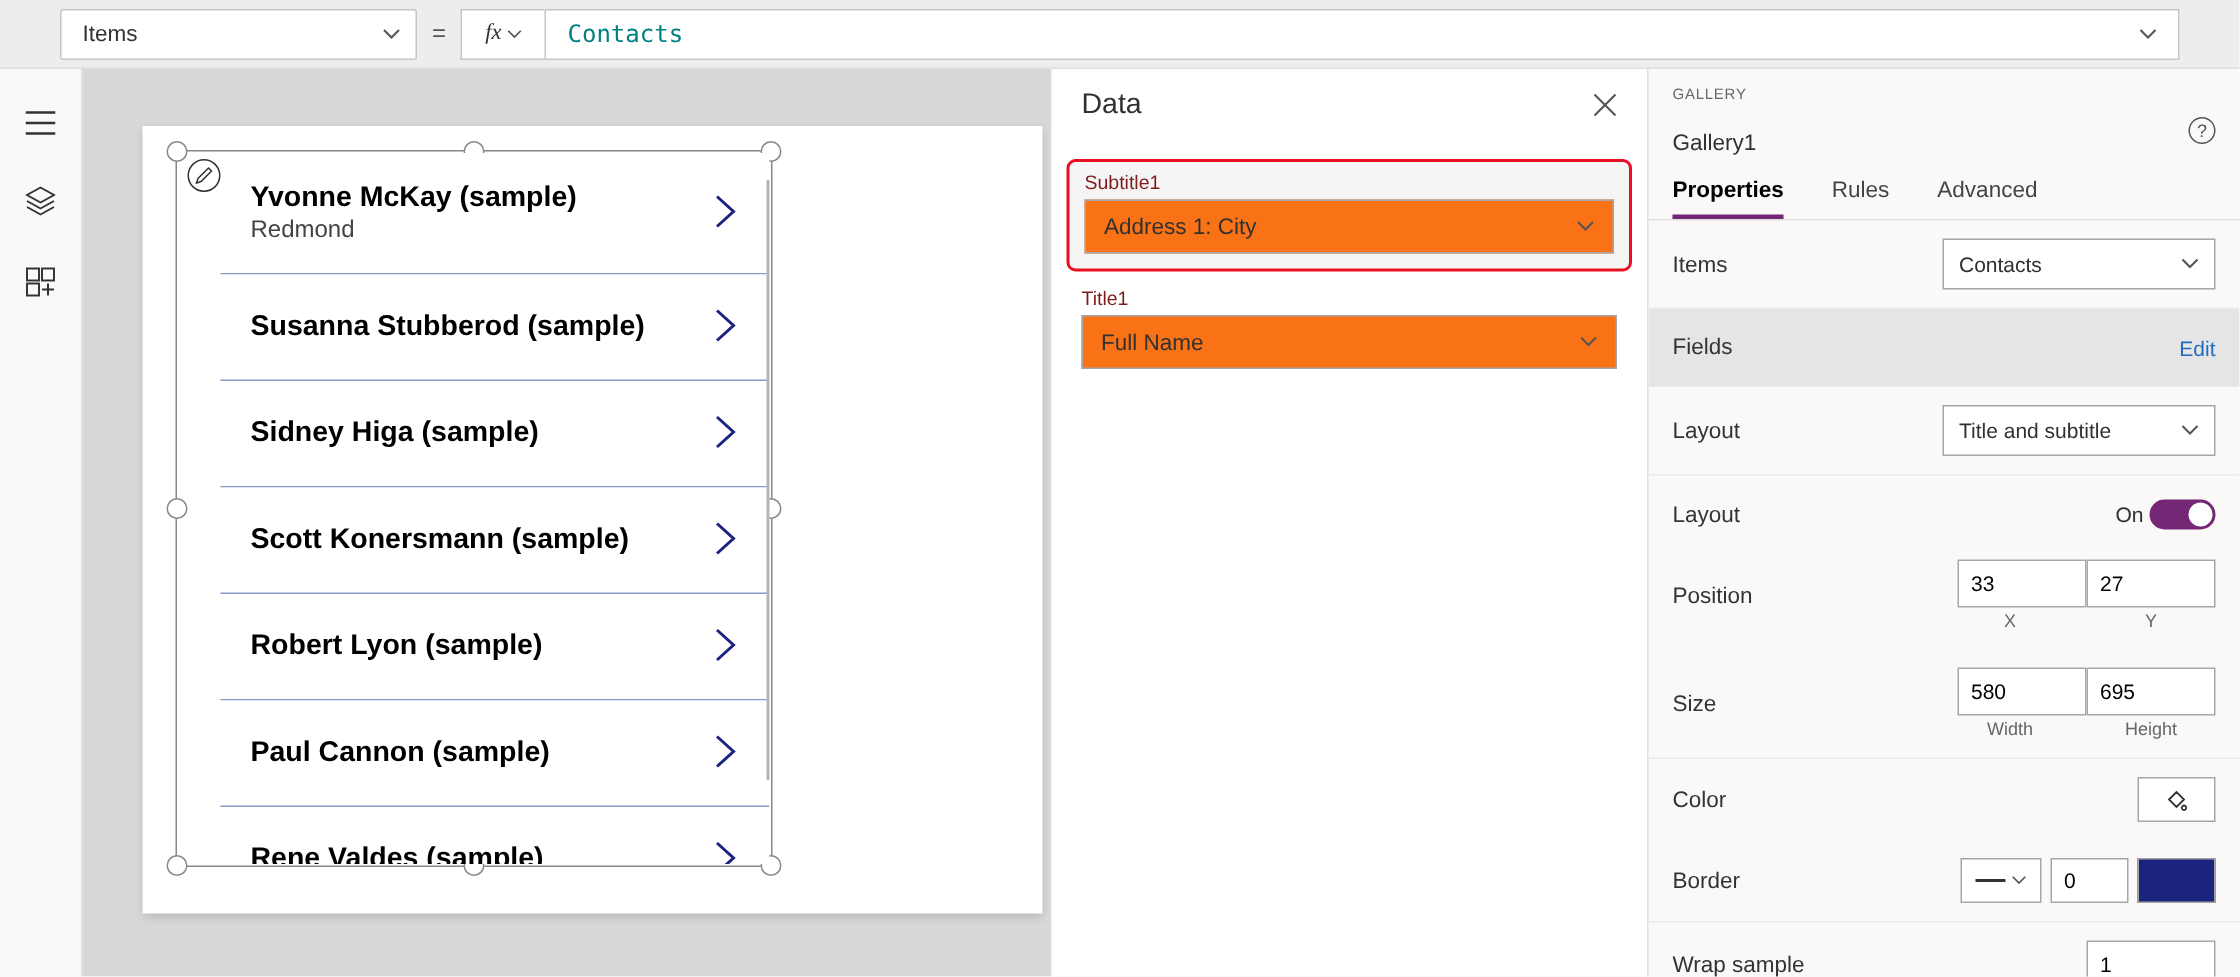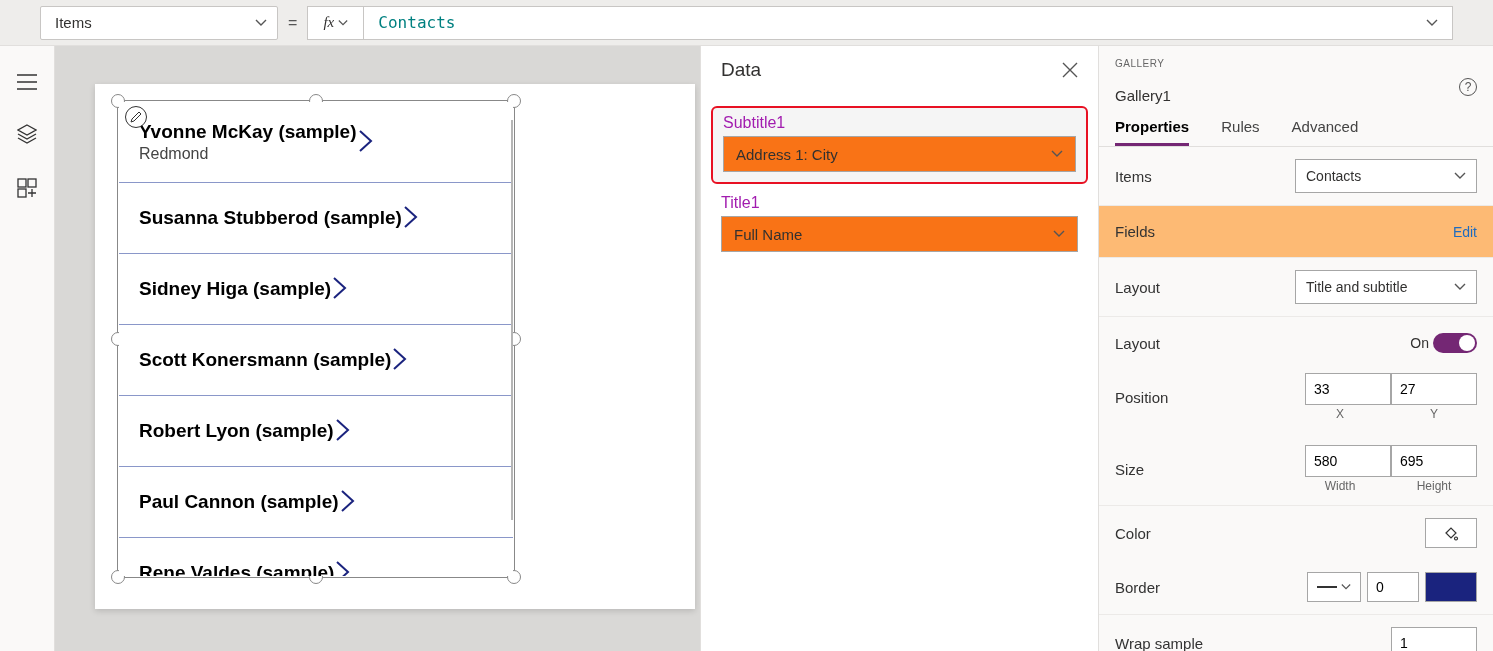--- a/index.html
+++ b/index.html
@@ -117,23 +117,24 @@
     top: 18px;
     width: 394px;
     height: 474px;
     overflow: hidden;
   }
   .gallery-row {
     border-bottom: 1px solid #8a97c9;
     padding: 16px 20px 16px 20px;
     display: flex;
     align-items: center;
-    justify-content: flex-start;
+    justify-content: space-between;
     height: 71px;
     background: #fff;
+    margin-left: 28px;
   }
   .gallery-row:first-child { height: 81px; padding-top:12px; padding-bottom:12px;}
   .row-text { display:flex; flex-direction:column; }
   .row-title { font-size: 19px; font-weight: 600; color: #000; }
   .row-sub { font-size: 16px; color: #444; margin-top: 2px; }
   .row-chevron svg { stroke: #1a237e; }
   .gallery-scroll {
     position: absolute;
     right: -8px;
     top: 18px;
@@ -160,21 +161,21 @@
   }
   .data-header {
     display: flex;
     justify-content: space-between;
     align-items: center;
     height: 60px;
     padding: 0 20px 12px 20px;
   }
   .data-header-title { font-size: 19px; }
   .data-field-block { padding: 4px 20px 12px 20px; }
-  .data-field-label { font-size: 16px; color: #a21caf; margin-bottom: 4px; }
+  .data-field-label { font-size: 13px; color: #7f1d1d; margin-bottom: 4px; }
   .data-field-select {
     height: 36px;
     border: 1px solid #a6a6a6;
     display: flex;
     align-items: center;
     justify-content: space-between;
     padding: 0 12px;
     background: #f97316;
     font-size: 15px;
   }
@@ -448,21 +449,21 @@
     <div class="prop-rows">
       <div class="prop-row">
         <span class="prop-label">Items</span>
         <div class="prop-dropdown">
           <span>Contacts</span>
           <svg width="12" height="12" viewBox="0 0 12 12">
               <path d="M1 3 L6 8 L11 3" stroke="#555" stroke-width="1.4" fill="none"></path>
             </svg>
         </div>
       </div>
-      <div class="prop-row" style="background:#fdba74;">
+      <div class="prop-row" style="background:#e5e5e5;">
         <span class="prop-label">Fields</span>
         <span class="prop-link" style="cursor:pointer">Edit</span>
       </div>
       <div class="prop-row">
         <span class="prop-label">Layout</span>
         <div class="prop-dropdown">
           <span>Title and subtitle</span>
           <svg width="12" height="12" viewBox="0 0 12 12">
               <path d="M1 3 L6 8 L11 3" stroke="#555" stroke-width="1.4" fill="none"></path>
             </svg>

